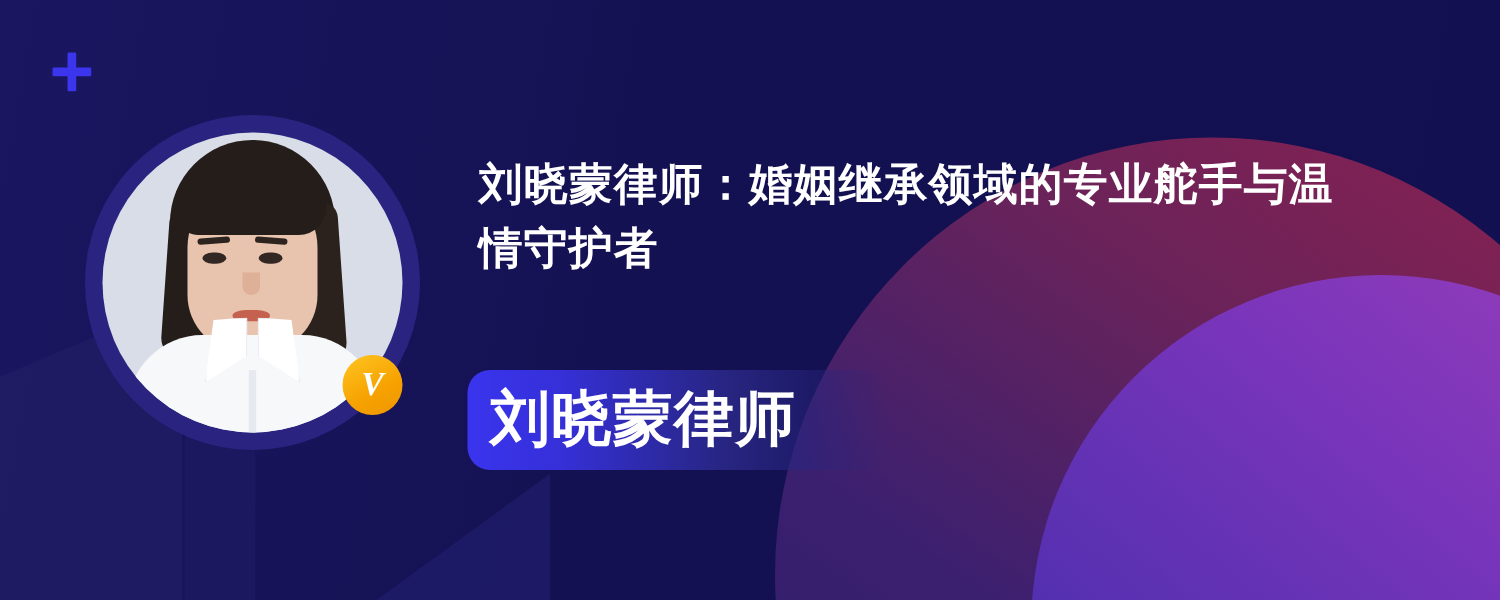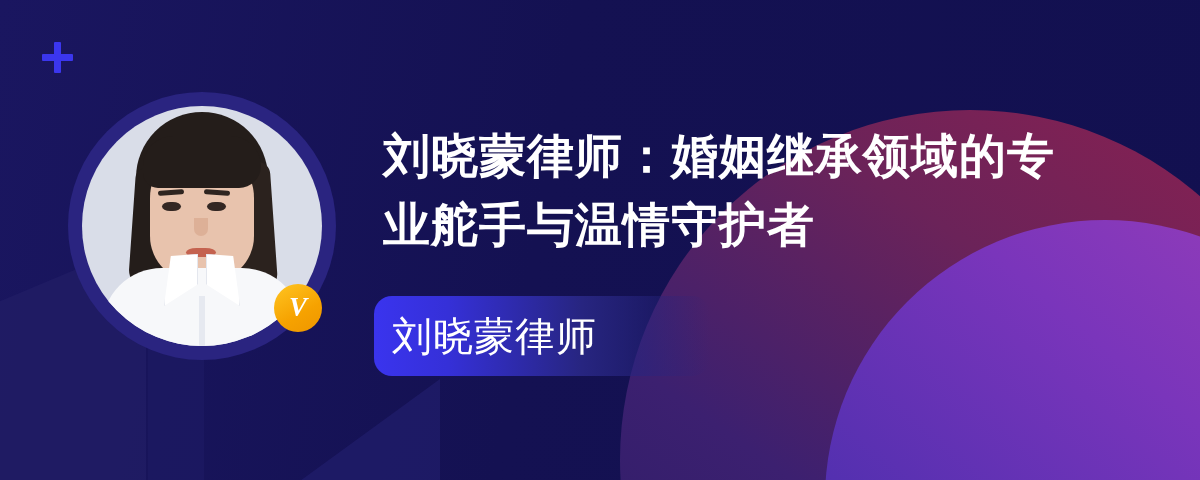--- a/index.html
+++ b/index.html
@@ -278,21 +278,21 @@
     transform: translateY(-1px);
   }
 
   
   .headline {
     position: absolute;
     left: 383px;
     top: 122px;
     width: 700px;
     color: #ffffff;
-    font-size: 47px;
+    font-size: 35px;
     font-weight: bold;
     line-height: 1.46;
     letter-spacing: 1px;
     white-space: pre-wrap;
   }
 
   .name-badge {
     position: absolute;
     left: 374px;
     top: 296px;
@@ -300,22 +300,22 @@
     min-width: 336px;
     border-radius: 18px;
     background: linear-gradient(90deg, #3a34ee 0%, #3530d8 22%, #272580 62%, rgba(20,17,82,0) 100%);
     display: flex;
     align-items: center;
     padding: 0 22px 0 18px;
     box-sizing: border-box;
   }
   .name-badge-text {
     color: #ffffff;
-    font-size: 40px;
-    font-weight: normal;
+    font-size: 48px;
+    font-weight: bold;
     line-height: 1;
     letter-spacing: 1px;
     white-space: nowrap;
   }
 </style>
 </head>
 <body>
 
 <div class="banner">
 

